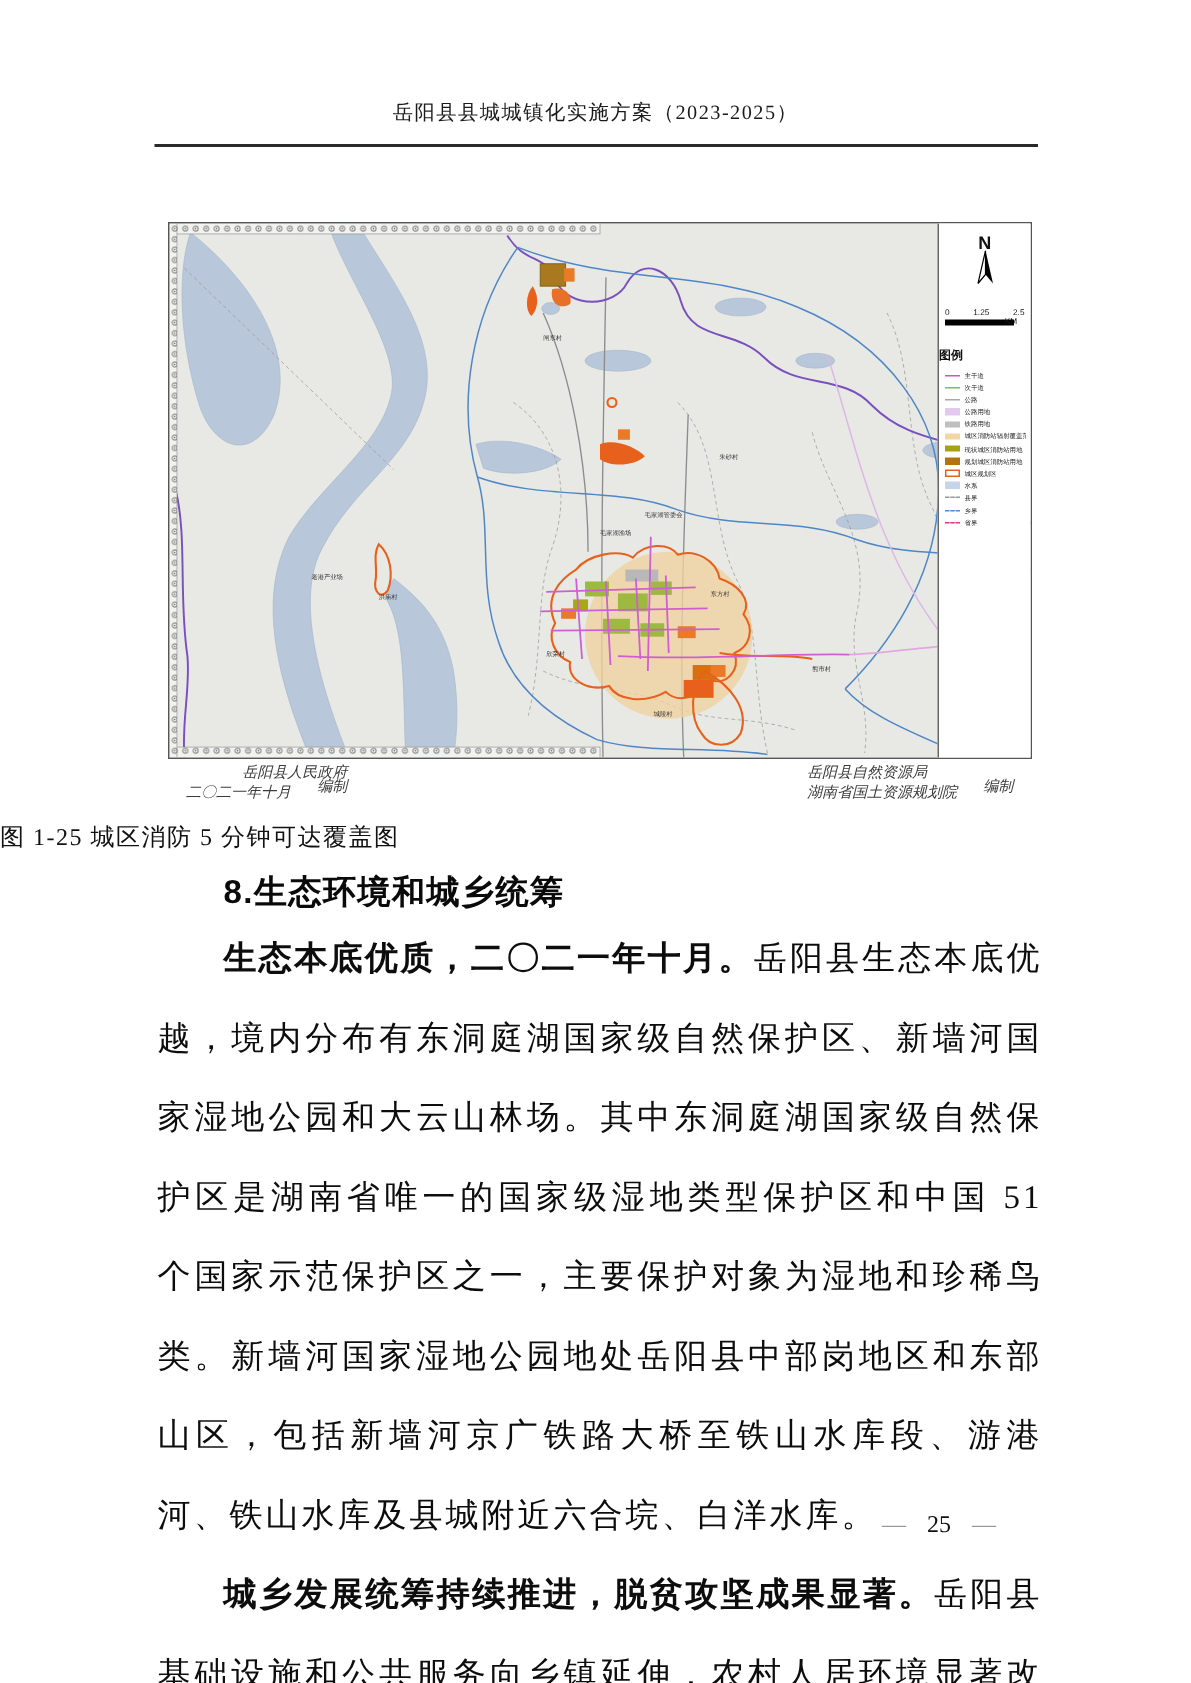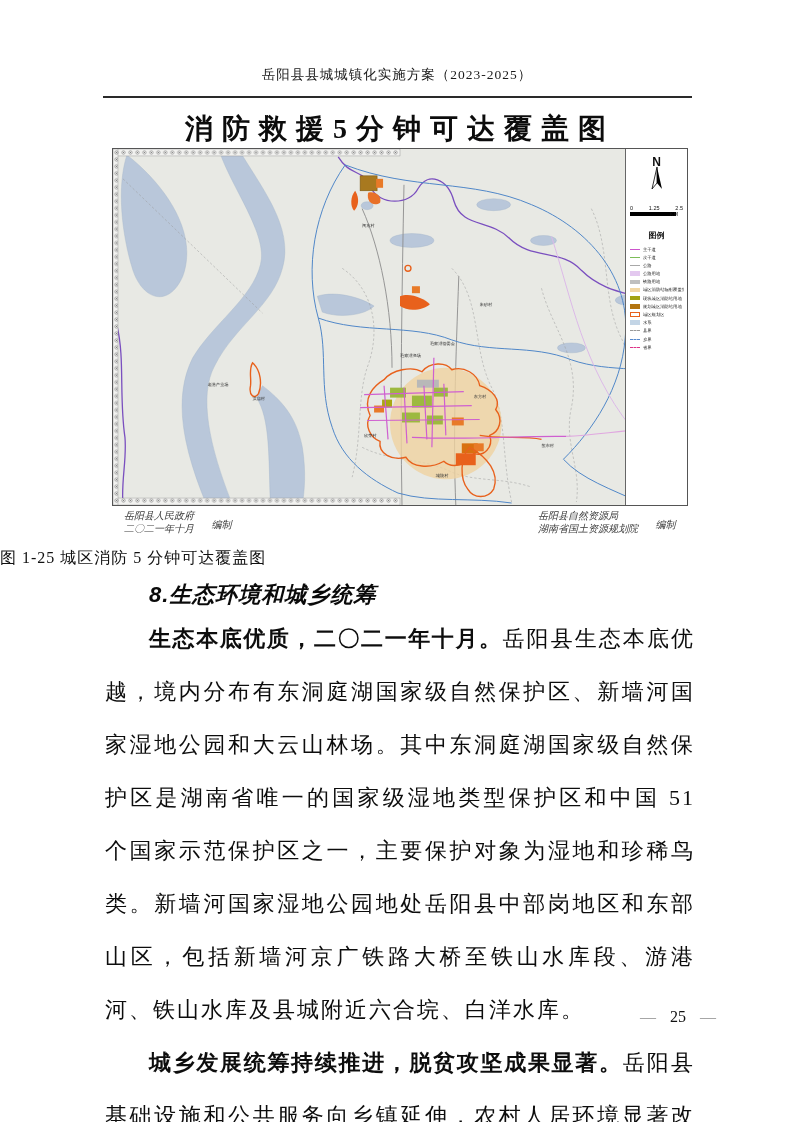--- a/index.html
+++ b/index.html
@@ -15,53 +15,52 @@
   .map-wrap{position:absolute;top:148px;left:112px;width:576px;height:358px;border:1px solid #555;background:#e8e9e4;box-sizing:border-box;}
   .map-svg{position:absolute;top:0;left:0;width:100%;height:100%;}
   .panel{position:absolute;top:0;right:0;width:62px;height:100%;background:#ffffff;border-left:1px solid #666;box-sizing:border-box;
          font-family:"Liberation Sans","DejaVu Sans",sans-serif;}
   .compass{width:100%;text-align:center;margin-top:8px;}
   .compass .n{font-size:12px;font-weight:bold;color:#111;line-height:10px;}
   .scale{margin:10px 4px 0 4px;}
   .scale-ticks{display:flex;justify-content:space-between;font-size:5.5px;color:#111;}
   .scale-bar{position:relative;height:3.5px;background:#000;margin-top:1px;width:46px;}
   .scale-km{position:absolute;right:-2px;top:-1px;font-size:5.5px;color:#111;}
-  .leg-title{text-align:center;font-size:8px;font-weight:bold;margin-top:14px;color:#111;}
+  .leg-title{text-align:left;font-size:8px;font-weight:bold;margin-top:14px;color:#111;}
   .leg-items{margin:6px 3px 0 4px;}
   .leg-row{display:flex;align-items:center;margin-bottom:3.2px;}
   .leg-sw{width:10px;height:4.5px;margin-right:3px;flex:0 0 auto;box-sizing:border-box;}
   .leg-lb{font-size:4.3px;color:#222;white-space:nowrap;overflow:hidden;}
   
   .credit{position:absolute;font-size:10px;font-style:italic;color:#3a3a3a;line-height:13px;
           font-family:"Liberation Serif","DejaVu Serif",serif;}
   .credit .suffix{display:inline-block;margin-left:15px;transform:translateY(-4px);}
-  .credit-l{top:509px;left:124px;}
+  .credit-l{top:509px;left:124px;text-align:right;}
   .credit-r{top:509px;left:538px;}
   
   .caption{position:absolute;top:548px;left:0;width:100%;font-size:16px;letter-spacing:1px;color:#111;}
   .sec-head{position:absolute;top:580px;left:105px;width:590px;font-size:22px;font-weight:bold;
-            font-family:"Liberation Sans","DejaVu Sans",sans-serif;color:#0a0a0a;text-indent:2em;letter-spacing:1px;font-style:italic;}
+            font-family:"Liberation Sans","DejaVu Sans",sans-serif;color:#0a0a0a;text-indent:2em;letter-spacing:1px;}
   .bodytext{position:absolute;top:612px;left:105px;width:590px;font-size:22px;line-height:53px;
             text-align:justify;letter-spacing:2px;color:#0d0d0d;}
   .bodytext p{margin:0;text-indent:2em;}
   .lead{font-weight:bold;font-family:"Liberation Sans","DejaVu Sans",sans-serif;letter-spacing:1.5px;}
   
-  .pageno{position:absolute;top:1008px;left:576px;width:140px;text-align:right;font-size:16px;}
+  .pageno{position:absolute;top:1008px;left:588px;width:140px;text-align:left;font-size:16px;}
   .pageno .dash{color:#979797;}
   .pageno .num{color:#111;padding:0 10px;}
 </style>
 </head>
 <body>
 
 <div class="page">
 
   <div class="hdr">岳阳县县城城镇化实施方案（2023-2025）</div>
   <div class="hdr-rule"></div>
 
-  <div class="fig-title">消防救援5分钟可达覆盖图</div>
 
   <div class="map-wrap">
     <svg class="map-svg" viewBox="0 0 576 358" preserveAspectRatio="none">
       <defs>
         <pattern id="chain" width="7" height="7" patternUnits="userSpaceOnUse">
           <rect width="7" height="7" fill="#f2f2f0"></rect>
           <circle cx="3.5" cy="3.5" r="1.7" fill="none" stroke="#8a8a8a" stroke-width="0.7"></circle>
           <circle cx="3.5" cy="3.5" r="0.5" fill="#555"></circle>
         </pattern>
       </defs>

